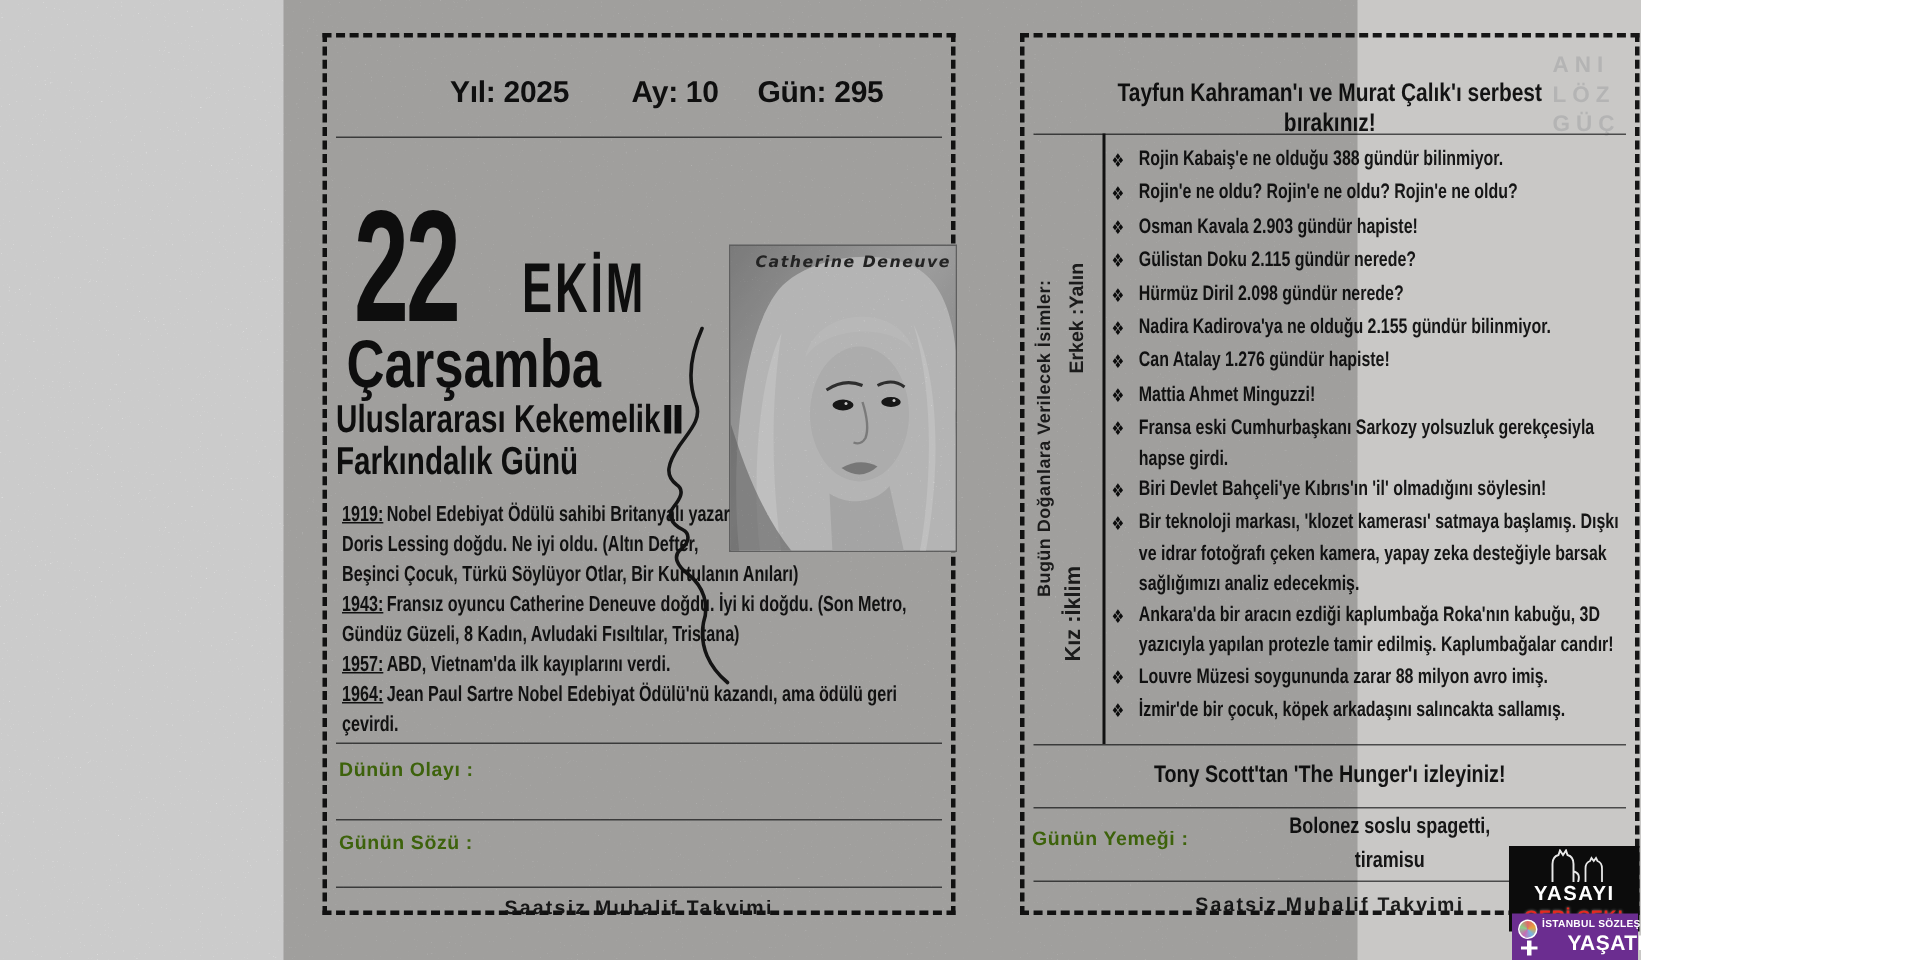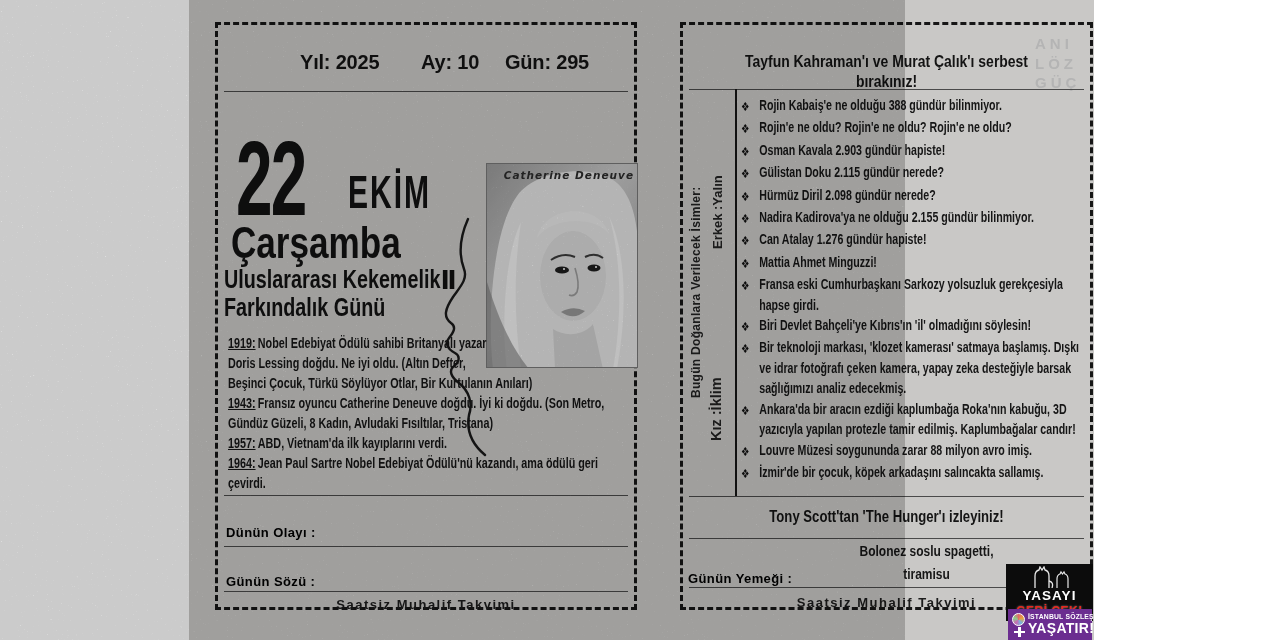--- a/index.html
+++ b/index.html
@@ -35,21 +35,21 @@
   .caption { position:absolute; right:3px; top:5px; font-family:"DejaVu Sans", sans-serif; font-style:italic;
              font-size:10.5px; font-weight:bold; color:#2c2c2c; letter-spacing:1px; white-space:nowrap; }
   .squiggle { position:absolute; left:220px; top:192px; width:50px; height:240px; }
 
   .events { position:absolute; left:10px; top:308px; width:394px; height:166px; overflow:hidden; }
   .ev-inner { width:530px; transform:scaleX(0.743); transform-origin:0 0; font-size:14.5px; line-height:20px;
               font-weight:bold; color:#161616; text-align:left; }
   .ev-float { float:right; width:170px; height:38px; }
   .ev-year { text-decoration:underline; margin-right:3px; }
 
-  .lab { position:absolute; font-size:13px; font-weight:bold; color:#000000; letter-spacing:0.4px; white-space:nowrap;margin-top:20px; }
+  .lab { position:absolute; font-size:13px; font-weight:bold; color:#4d7c0f; letter-spacing:0.4px; white-space:nowrap; }
   .redblock { position:absolute; left:84px; top:476px; width:334px; }
   .redblock .inner { width:428px; transform:scaleX(0.78); transform-origin:0 0; text-align:center;
                      font-size:14.5px; line-height:21px; font-weight:bold; color:#e7211d; }
   .quoteblock { position:absolute; left:84px; top:524px; width:338px; }
   .quoteblock .inner { width:434px; transform:scaleX(0.78); transform-origin:0 0; text-align:center;
                        font-size:14px; line-height:21px; font-weight:bold; color:#161616; }
   .attrib { font-style:italic; }
 
   .footerline { position:absolute; left:0; width:100%; text-align:center; font-size:13px; font-weight:bold;
                 letter-spacing:1.5px; color:#1c1c1c; }
@@ -86,21 +86,21 @@
   .badge1 .l1 { color:#fff; font-size:13.5px; font-weight:bold; letter-spacing:1px; line-height:15px; }
   .badge1 .l2 { color:#e8281e; font-size:12px; font-weight:bold; letter-spacing:0.5px; line-height:16px;
                 text-shadow:0 0 2px rgba(255,255,255,.55); }
   .badge2 { position:absolute; left:1008px; top:609px; width:84px; height:31px; background:#6b2d90; z-index:60;
             display:flex; align-items:center; padding:1px 2px; }
   .venus { position:relative; width:18px; height:28px; flex:0 0 18px; }
   .venus .ring { position:absolute; left:2px; top:2px; width:13px; height:13px; border-radius:50%;
                  border:1.5px solid #fff; background:conic-gradient(#e06a6a,#e8a23c,#76b4e0,#c86ab4,#8ad08a,#e06a6a); }
   .venus .stem { position:absolute; left:8px; top:16px; width:2.5px; height:10px; background:#fff; }
   .venus .arm  { position:absolute; left:4px; top:20px; width:10.5px; height:2.5px; background:#fff; }
-  .badge2 .txt { flex:1; text-align:left; }
+  .badge2 .txt { flex:1; text-align:right; }
   .badge2 .s1 { color:#fff; font-size:6.8px; font-weight:bold; letter-spacing:0.2px; line-height:8px; white-space:nowrap; }
   .badge2 .s2 { color:#fff; font-size:14px; font-weight:bold; letter-spacing:0.3px; line-height:15px; }
 </style>
 </head>
 <body>
 
 <div class="stage">
   <div class="paper"></div>
 
   <div class="card card-left">

